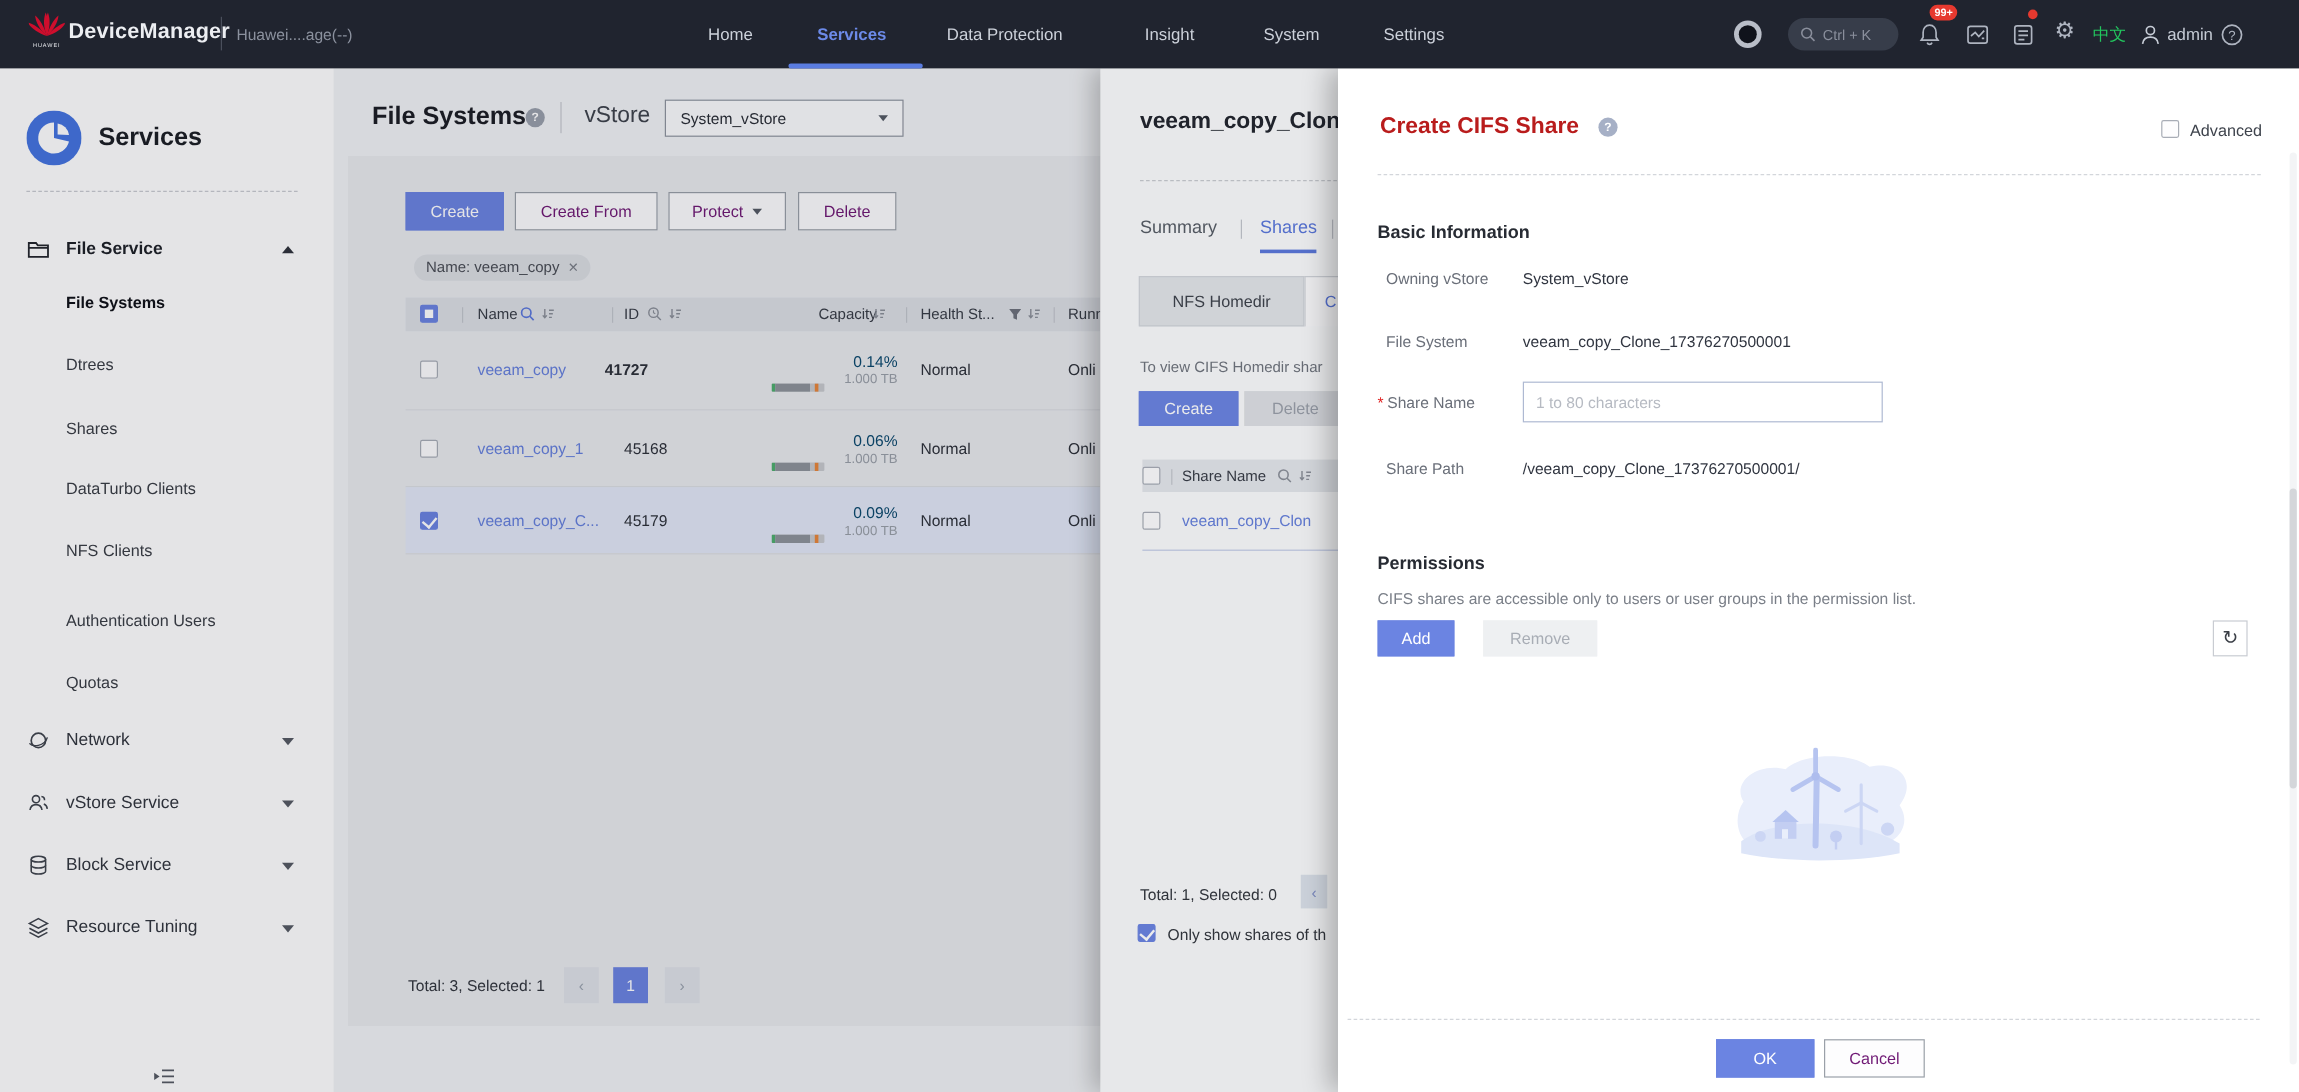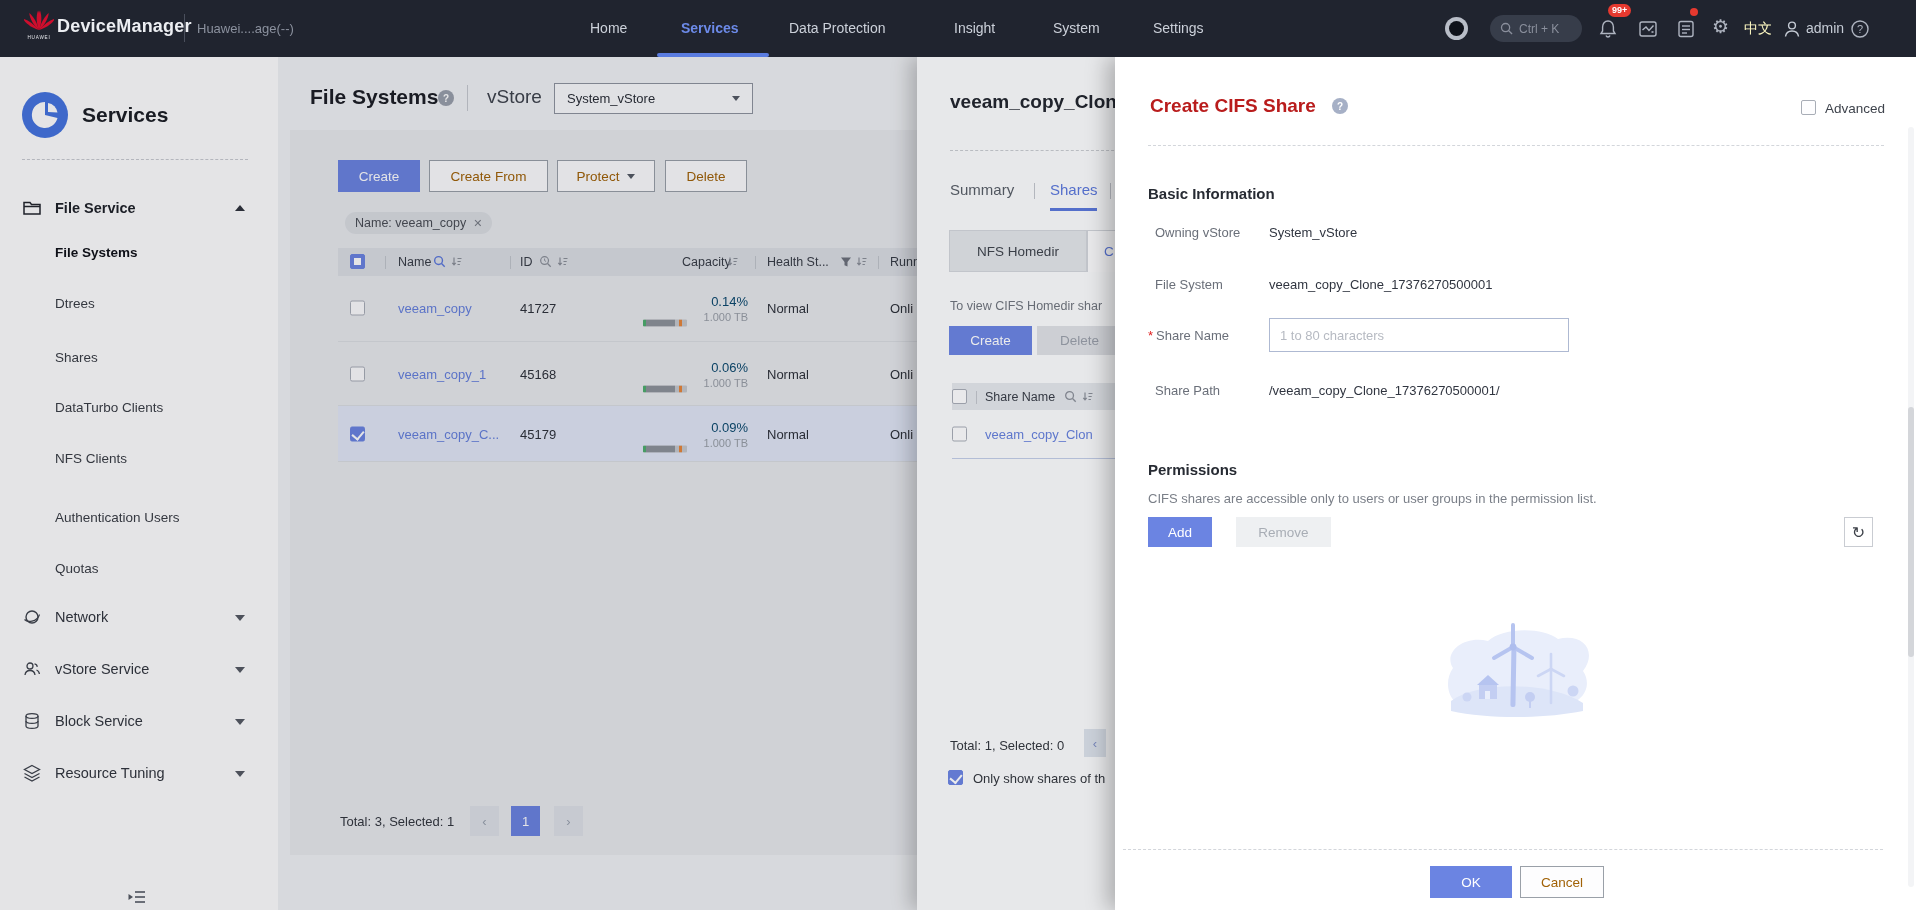--- a/index.html
+++ b/index.html
@@ -16,21 +16,21 @@
   .brand { position:absolute; left:57px; top:16px; color:#eceef2; font-size:18px; font-weight:bold; letter-spacing:.2px; }
   .brand-sep { position:absolute; left:184px; top:14px; width:1px; height:28px; background:#4a4f5c; }
   .device-name { position:absolute; left:197px; top:21px; color:#8b919e; font-size:13px; }
   .nav-item { position:absolute; top:20px; color:#ccd1da; font-size:14px; cursor:pointer; white-space:nowrap; }
   .nav-item.active { color:#6c8ae8; font-weight:bold; }
   .nav-underline { position:absolute; top:53px; height:4px; background:#5a7ce0; border-radius:2px; }
   .tb-icon { position:absolute; top:19px; width:20px; height:20px; color:#aeb4c0; }
   .search-pill { position:absolute; left:1490px; top:15px; width:92px; height:27px; background:#373d4a; border-radius:14px; color:#8a8f9c; font-size:12px; display:flex; align-items:center; gap:6px; padding-left:10px; }
   .badge { position:absolute; background:#e6392f; color:#fff; font-size:9px; font-weight:bold; border-radius:8px; padding:2px 4px; line-height:1; }
   .reddot { position:absolute; width:8px; height:8px; background:#e6392f; border-radius:50%; }
-  .lang { position:absolute; left:1744px; top:20px; color:#fef9c3; font-size:14px; }
+  .lang { position:absolute; left:1744px; top:20px; color:#22c55e; font-size:14px; }
   .admin { position:absolute; left:1806px; top:20px; color:#c6ccd6; font-size:14px; }
   .toggle-ball { position:absolute; left:1445px; top:17px; width:23px; height:23px; border-radius:50%; background:#b9bec8; }
   .toggle-ball::after { content:""; position:absolute; left:4px; top:4px; width:15px; height:15px; border-radius:50%; background:#10131b; }
 
   
   #sidebar { position:absolute; left:0; top:57px; width:278px; height:853px; background:#ffffff; z-index:10; }
   .svc-icon { position:absolute; left:22px; top:35px; width:46px; height:46px; }
   .svc-title { position:absolute; left:82px; top:46px; font-size:21px; font-weight:bold; color:#1c1f26; }
   .side-dash { position:absolute; left:22px; top:102px; width:226px; border-top:1px dashed #c9ccd1; }
   .grp-row { position:absolute; left:0; width:278px; height:30px; cursor:pointer; }
@@ -49,21 +49,21 @@
   .fs-title { position:absolute; left:32px; top:28px; font-size:21px; font-weight:bold; color:#1c1e24; }
   .help-dot { width:16px; height:16px; border-radius:50%; background:#9aa0ab; color:#fff; font-size:10px; font-weight:bold; display:flex; align-items:center; justify-content:center; }
   .title-sep { position:absolute; left:189px; top:28px; width:1px; height:26px; background:#c6c9cf; }
   .vstore-lbl { position:absolute; left:209px; top:29px; font-size:19px; color:#3f444d; }
   .select-box { position:absolute; left:276px; top:26px; width:199px; height:31px; background:#fbfcfd; border:1px solid #8f959f; display:flex; align-items:center; justify-content:space-between; padding:0 12px; cursor:pointer; }
   .select-box .val { font-size:13px; color:#2b2f37; }
   .caret-sm { width:0; height:0; border-left:4px solid transparent; border-right:4px solid transparent; border-top:5px solid #555b65; }
   #fs-card { position:absolute; left:12px; top:73px; width:627px; height:725px; background:#e9ebee; overflow:hidden; }
   .btn { display:flex; align-items:center; justify-content:center; font-size:13.5px; cursor:pointer; }
   .btn.primary { background:#6b84e2; color:#fff; border:1px solid #6b84e2; }
-  .btn.ghost { background:#fdfdfe; color:#a16207; border:1px solid #9aa0a8; }
+  .btn.ghost { background:#fdfdfe; color:#701a75; border:1px solid #9aa0a8; }
   .btn.disabled { background:#dfe1e5; color:#9aa0aa; border:1px solid #dfe1e5; cursor:default; }
   .chip { position:absolute; left:55px; top:82px; height:22px; background:#dcdfe3; border-radius:11px; display:flex; align-items:center; gap:7px; padding:0 10px; font-size:12.5px; color:#4a4e55; }
   .chip .x { color:#7a7f87; font-size:11px; cursor:pointer; }
   .thead { position:absolute; left:48px; top:118px; width:579px; height:28px; background:#dde0e5; }
   .th-lbl { position:absolute; top:7px; font-size:12.5px; color:#383d46; white-space:nowrap; }
   .col-sep { position:absolute; top:8px; width:1px; height:13px; background:#c2c6cc; }
   .row { position:absolute; left:48px; width:579px; overflow:hidden; }
   .row.sel { background:#e2e8f6; }
   .row-sep { position:absolute; left:48px; width:579px; height:1px; background:#dcdfe3; }
   .cell { position:absolute; top:50%; transform:translateY(-50%); white-space:nowrap; }
@@ -362,21 +362,21 @@
           <path d="M3 1.5 v7 M1.3 6.8 L3 8.8 L4.7 6.8" fill="none" stroke="#8b9099" stroke-width="1.2"></path>
           <path d="M6.5 2.5 h4 M6.5 5.5 h3.2 M6.5 8.5 h2.4" stroke="#8b9099" stroke-width="1.2"></path>
         </svg>
         <div class="col-sep" style="left:540px;"></div>
         <div class="th-lbl" style="left:552px;">Runn</div>
       </div>
 
       <div class="row" style="top:146px; height:64px;">
         <div class="cb cell" style="left:12px;"></div>
         <div class="cell link" style="left:60px;">veeam_copy</div>
-        <div class="cell" style="left:182px;">41727</div>
+        <div class="cell" style="left:166px;font-weight:bold;">41727</div>
         <div class="cell capbar" style="left:305px;">
             <i class="g"></i>
             <i class="f"></i>
             <i class="o"></i>
           </div>
         <div class="cell" style="left:335px; width:75px;">
           <div class="pct">0.14%</div>
           <div class="cap-tb">1.000 TB</div>
         </div>
         <div class="cell" style="left:429px;">Normal</div>

